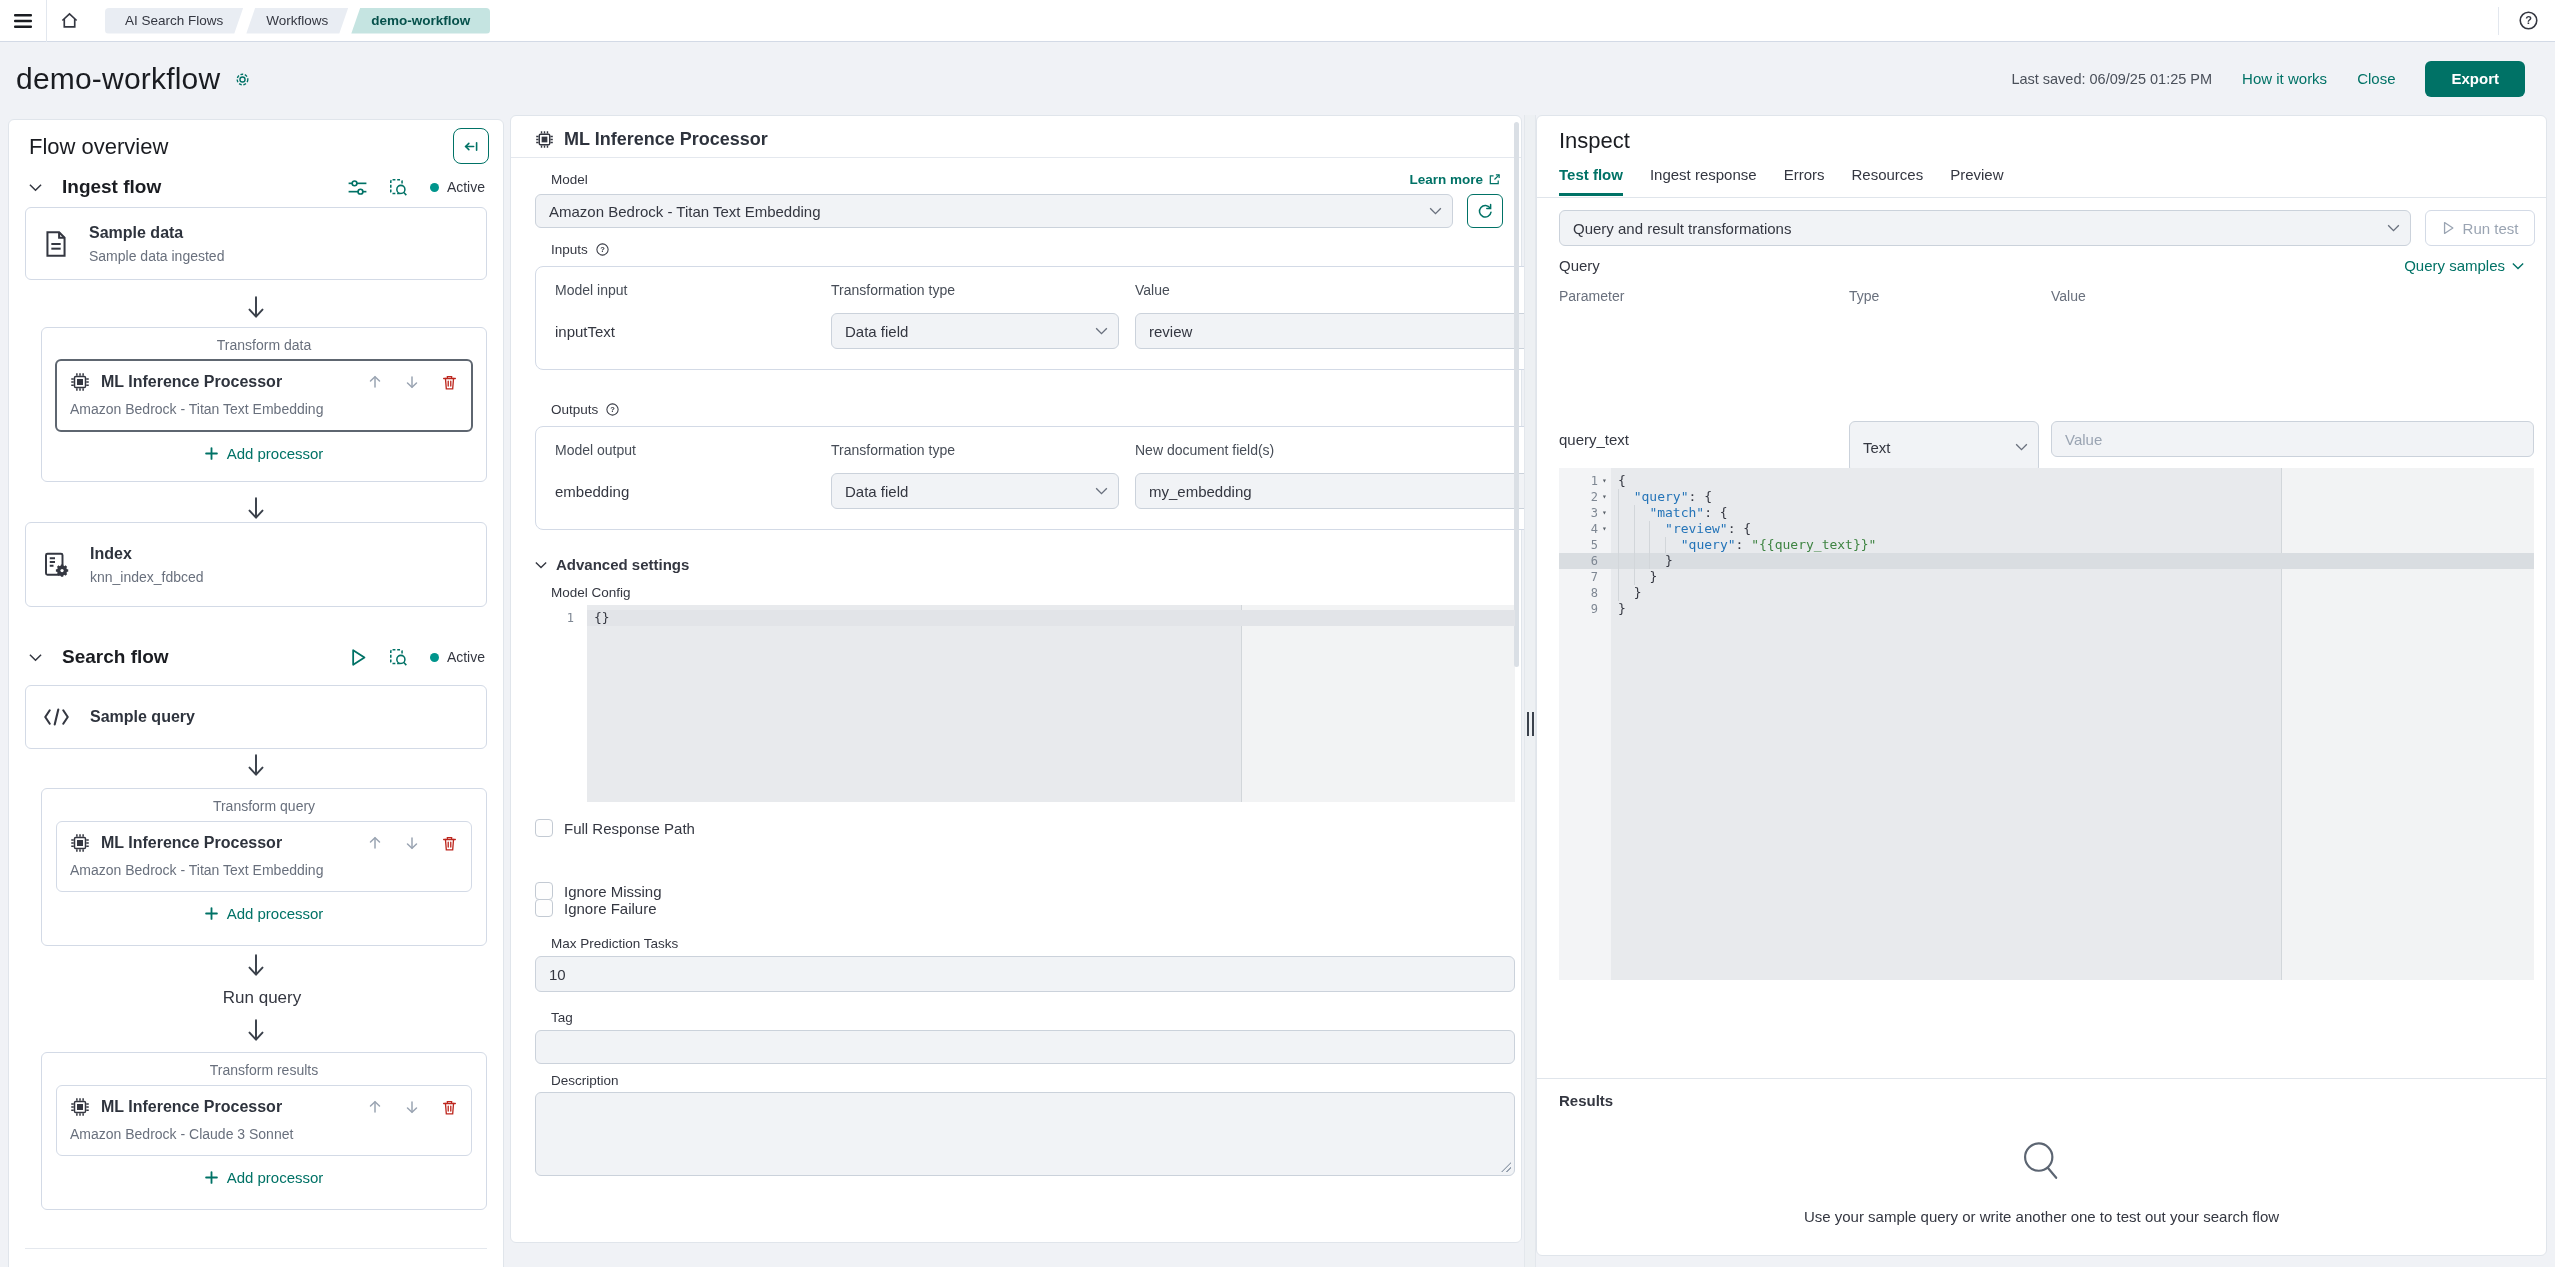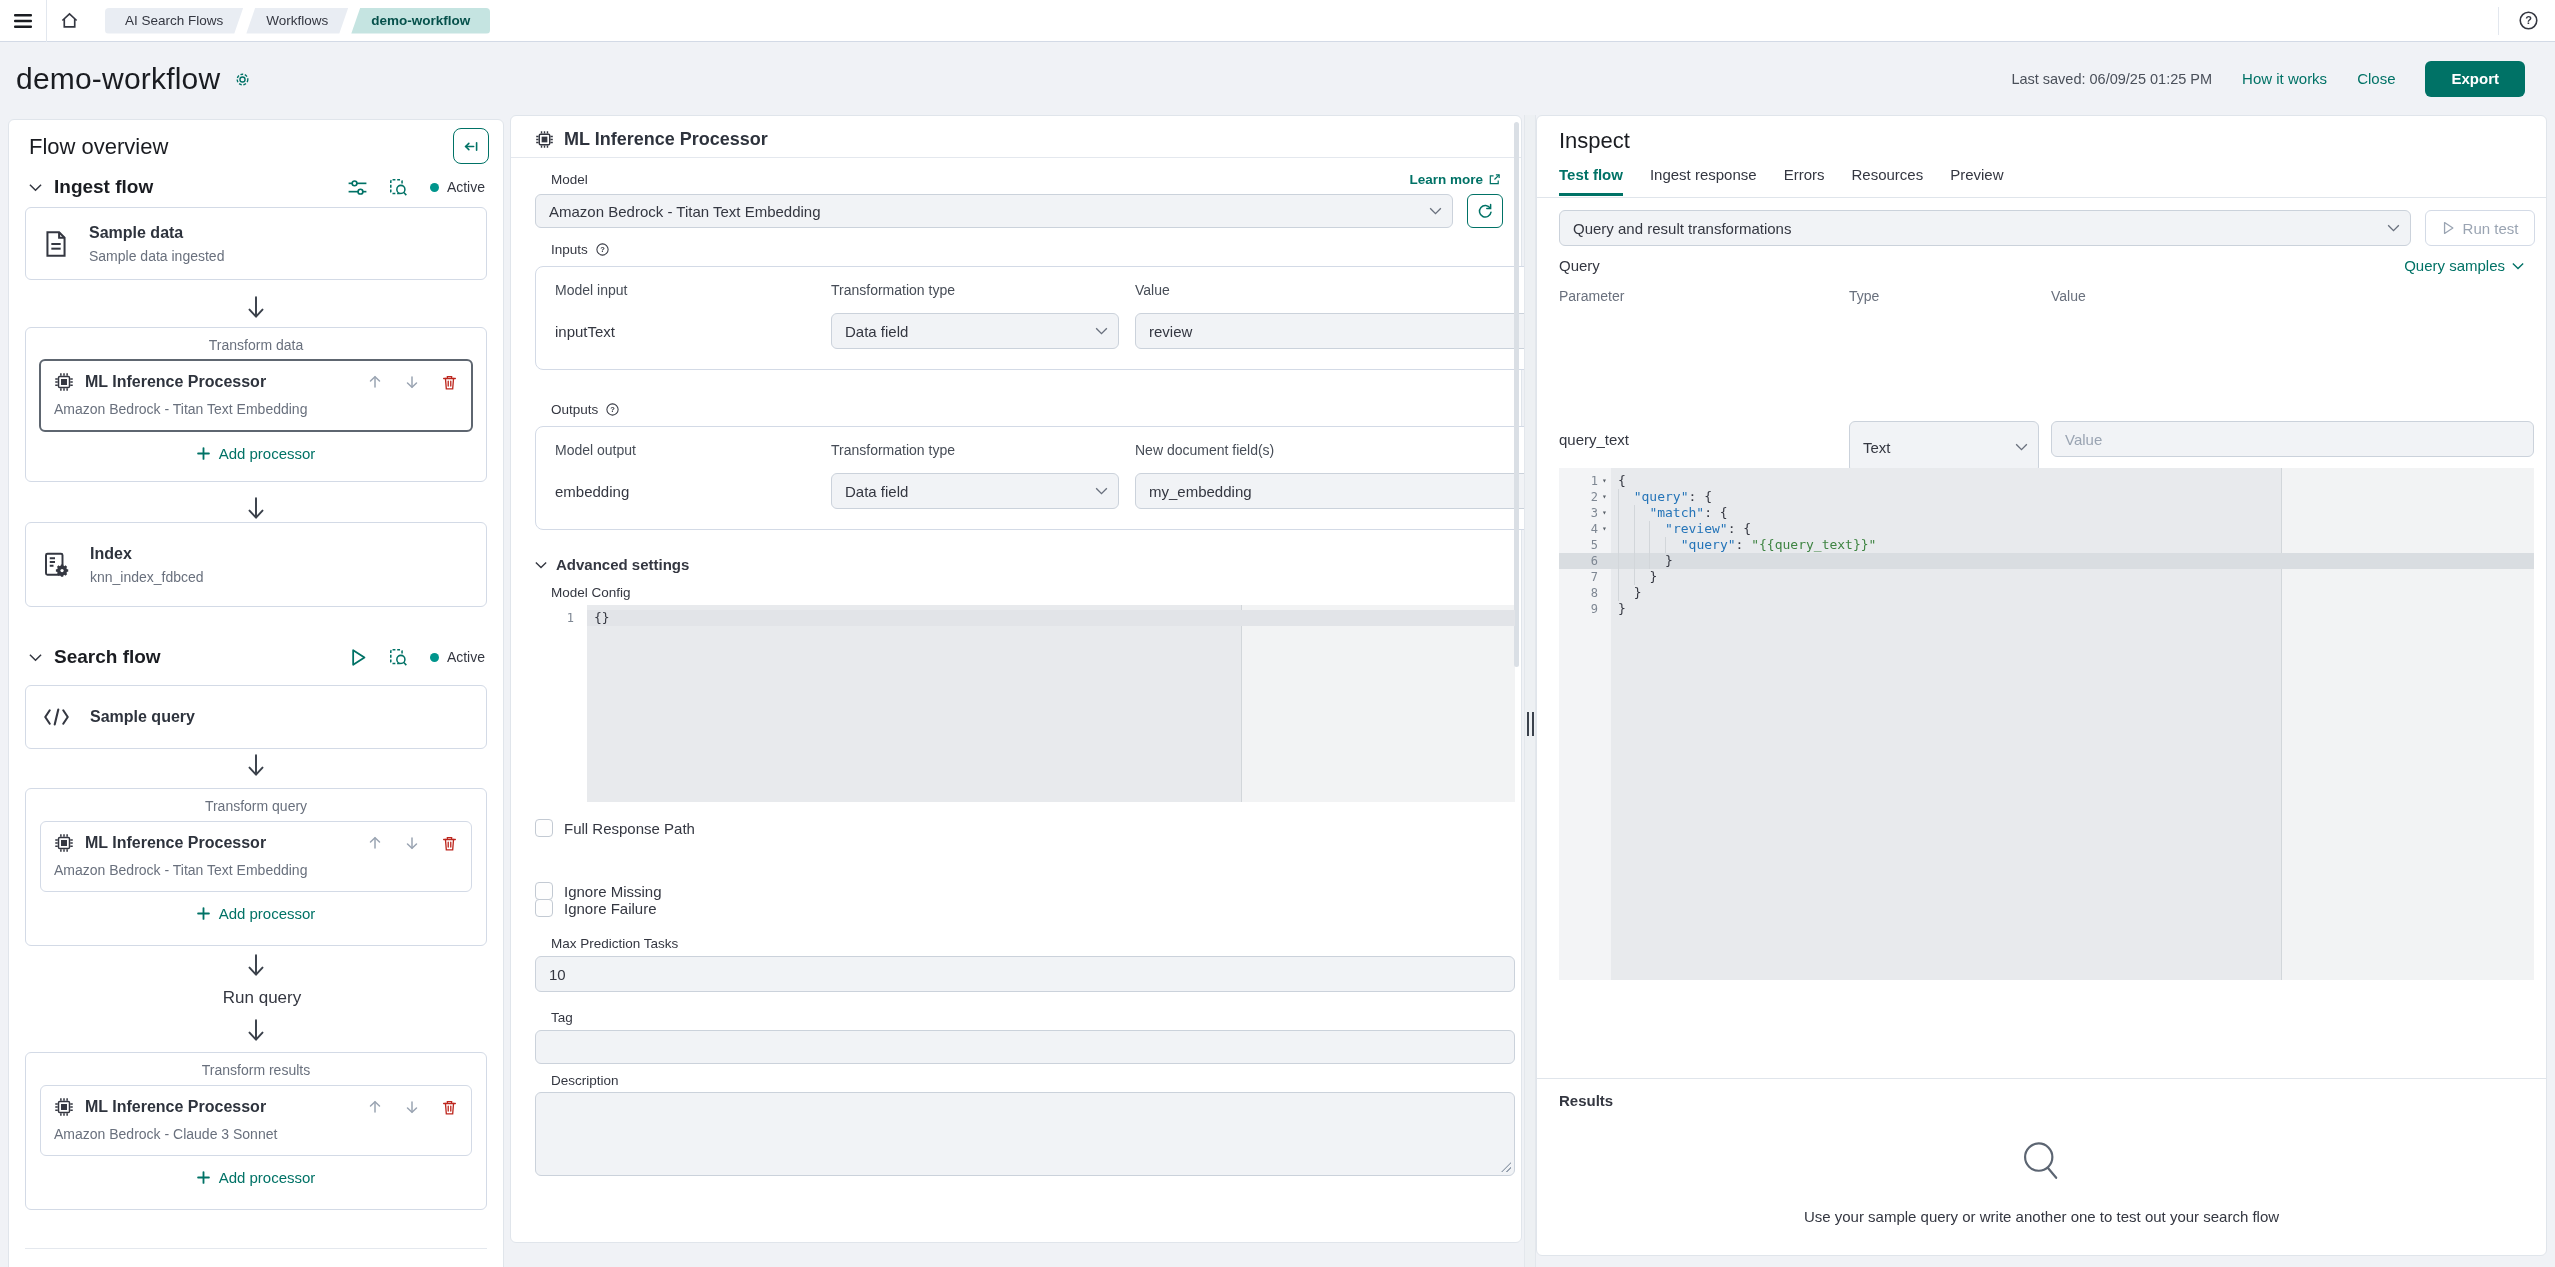--- a/index.html
+++ b/index.html
@@ -32,30 +32,30 @@
   .last-saved{font-size:14.5px;color:#4A505A;}
   .hlink{font-size:15px;font-weight:500;color:var(--primary);cursor:pointer;}
   .btn-export{background:var(--primary);color:#fff;border:none;border-radius:6px;font-size:15px;font-weight:600;height:36px;padding:0 26px;font-family:inherit;cursor:pointer;}
 
   .panel{position:absolute;background:#fff;border:1px solid var(--panelborder);border-radius:6px;}
 
   
   .left-panel{left:8px;top:119px;width:496px;height:1160px;}
   .fo-head{position:absolute;left:20px;top:14px;font-size:22px;color:#1A1C21;font-weight:400;}
   .collapse-btn{position:absolute;right:14px;top:8px;width:36px;height:36px;border:1.5px solid var(--primary);border-radius:8px;background:#fff;display:grid;place-items:center;cursor:pointer;}
-  .sec-head{position:absolute;left:20px;right:18px;display:flex;align-items:center;gap:12px;height:26px;}
+  .sec-head{position:absolute;left:20px;right:18px;display:flex;align-items:center;gap:20px;height:26px;}
   .sh-title{font-size:19px;font-weight:700;color:#1A1C21;}
   .sh-icons{margin-left:auto;display:flex;align-items:center;gap:22px;}
   .status{display:flex;align-items:center;gap:8px;font-size:14px;color:var(--text);}
   .dot{width:9px;height:9px;border-radius:50%;background:var(--accent);}
   .node-card{position:absolute;left:16px;right:16px;background:#fff;border:1px solid var(--border);border-radius:6px;display:flex;align-items:center;padding:0 17px;gap:20px;cursor:pointer;}
   .nc-title{font-size:16px;font-weight:600;color:#2E333D;}
   .nc-sub{margin-top:6px;font-size:14px;color:var(--subdued);}
   .connector{position:absolute;left:0;right:0;display:flex;justify-content:center;}
-  .group{position:absolute;left:16px;right:16px;background:#fff;border:1px solid var(--border);border-radius:6px;}
+  .group{position:absolute;left:32px;right:16px;background:#fff;border:1px solid var(--border);border-radius:6px;}
   .group-label{text-align:center;font-size:14px;color:var(--subdued);padding-top:9px;}
   .proc-card{margin:7px 14px 0;border:1px solid var(--border);border-radius:6px;background:#fff;padding:11px 13px 13px;cursor:pointer;}
   .proc-card.selected{border:2px solid #5E6670;margin:6px 13px 0;}
   .pc-row{display:flex;align-items:center;gap:11px;}
   .pc-title{font-size:16px;font-weight:600;color:#2E333D;}
   .pc-actions{margin-left:auto;display:flex;align-items:center;gap:21px;}
   .pc-actions .act{cursor:pointer;display:grid;place-items:center;}
   .pc-sub{margin-top:9px;font-size:14px;color:var(--subdued);}
   .add-row{display:flex;justify-content:center;align-items:center;gap:9px;margin-top:13px;color:var(--primary);font-size:15px;font-weight:500;cursor:pointer;}
   .run-query{position:absolute;left:12px;right:0;text-align:center;font-size:17px;color:var(--text);}

